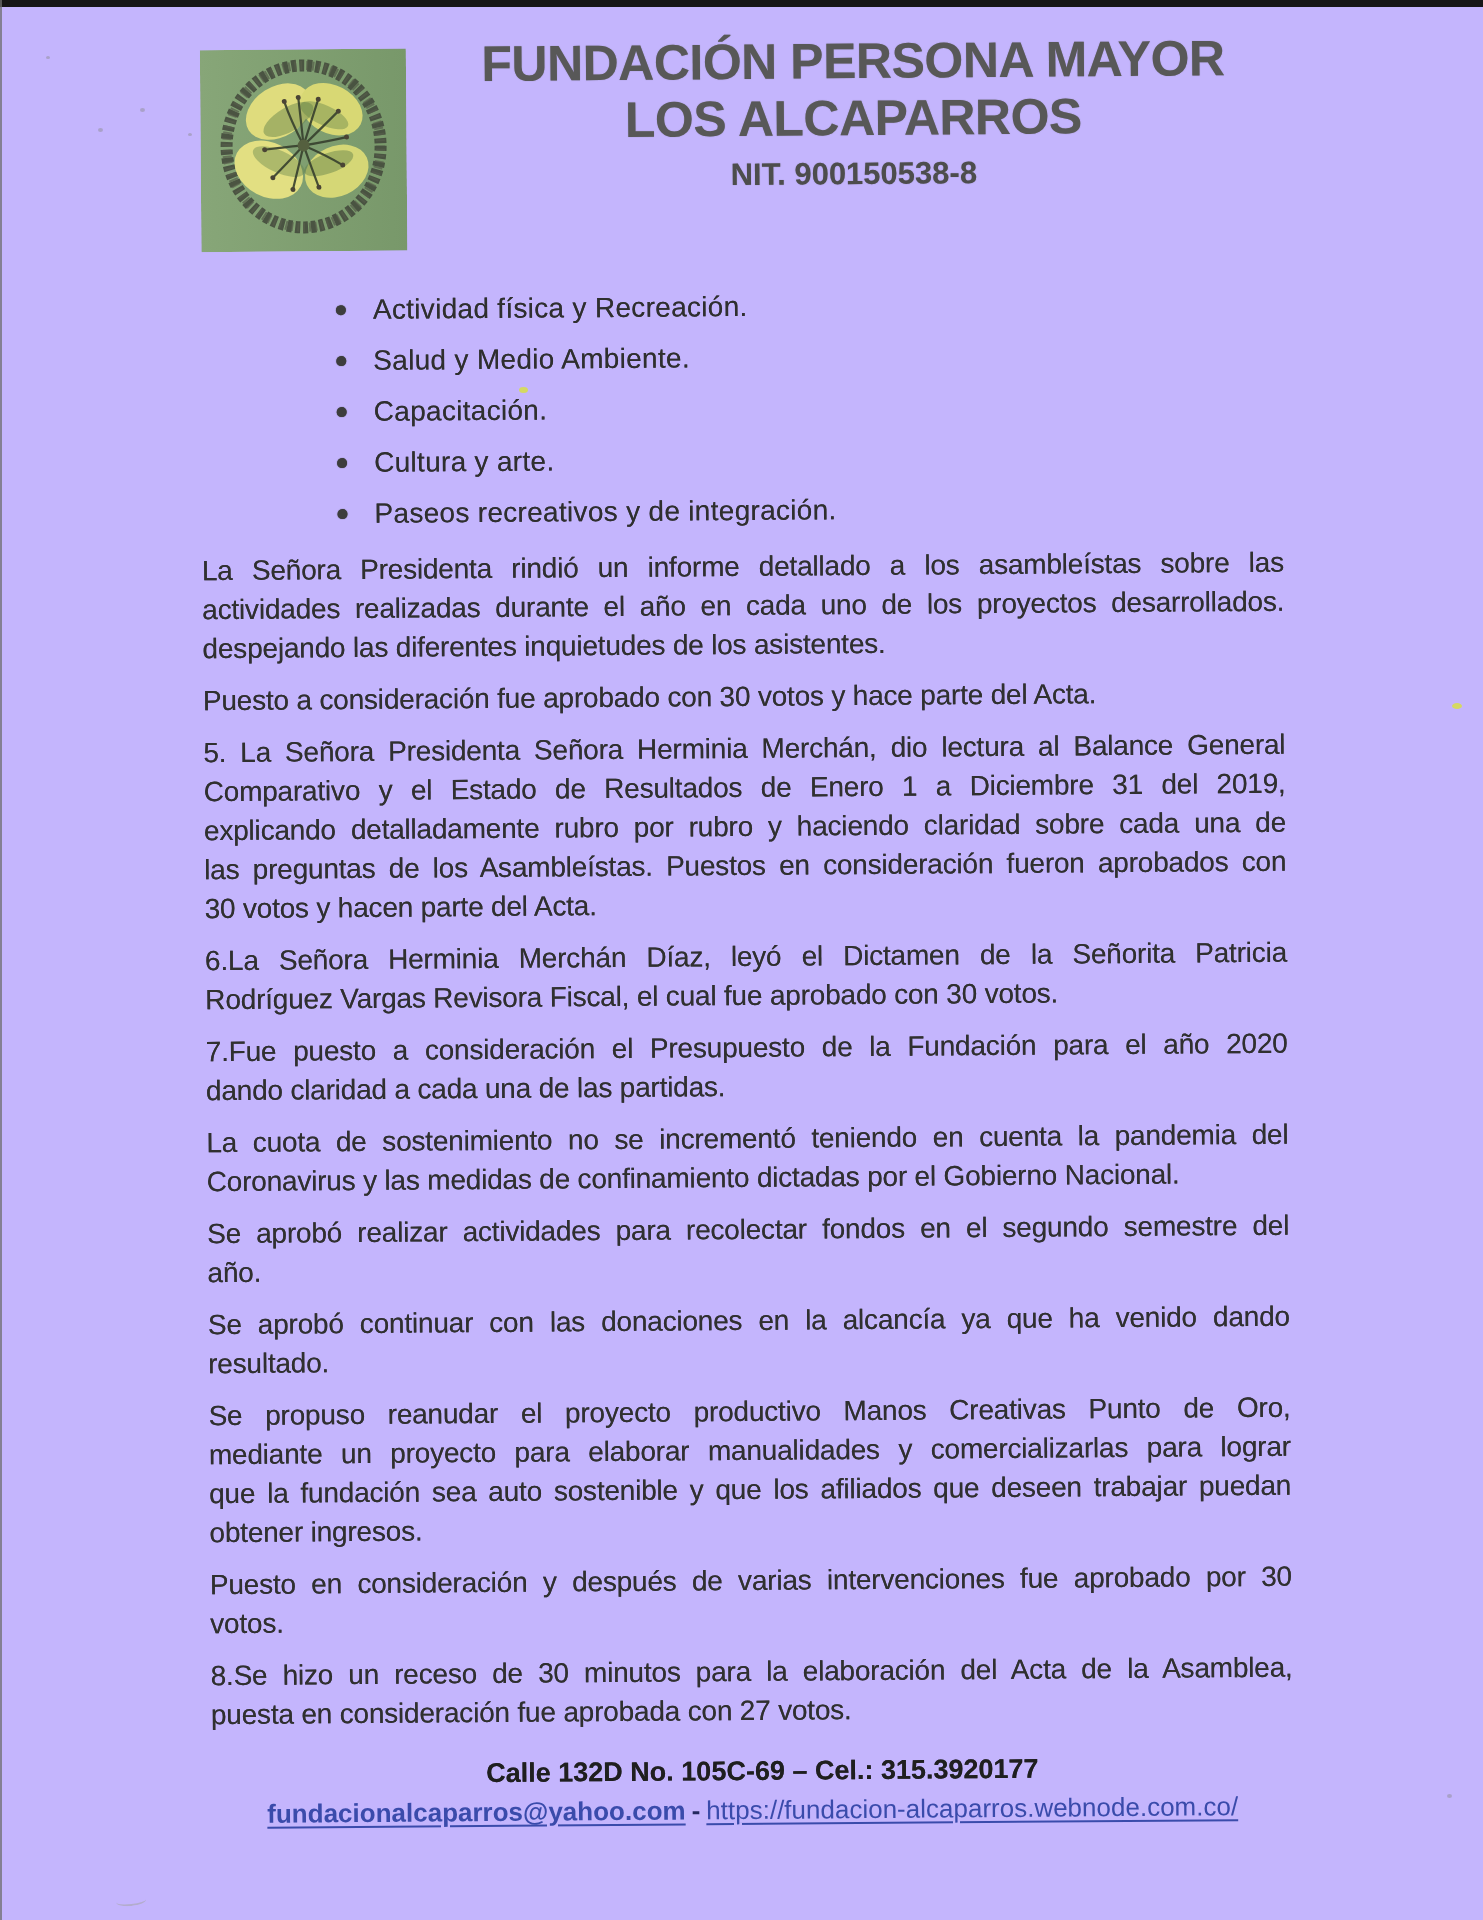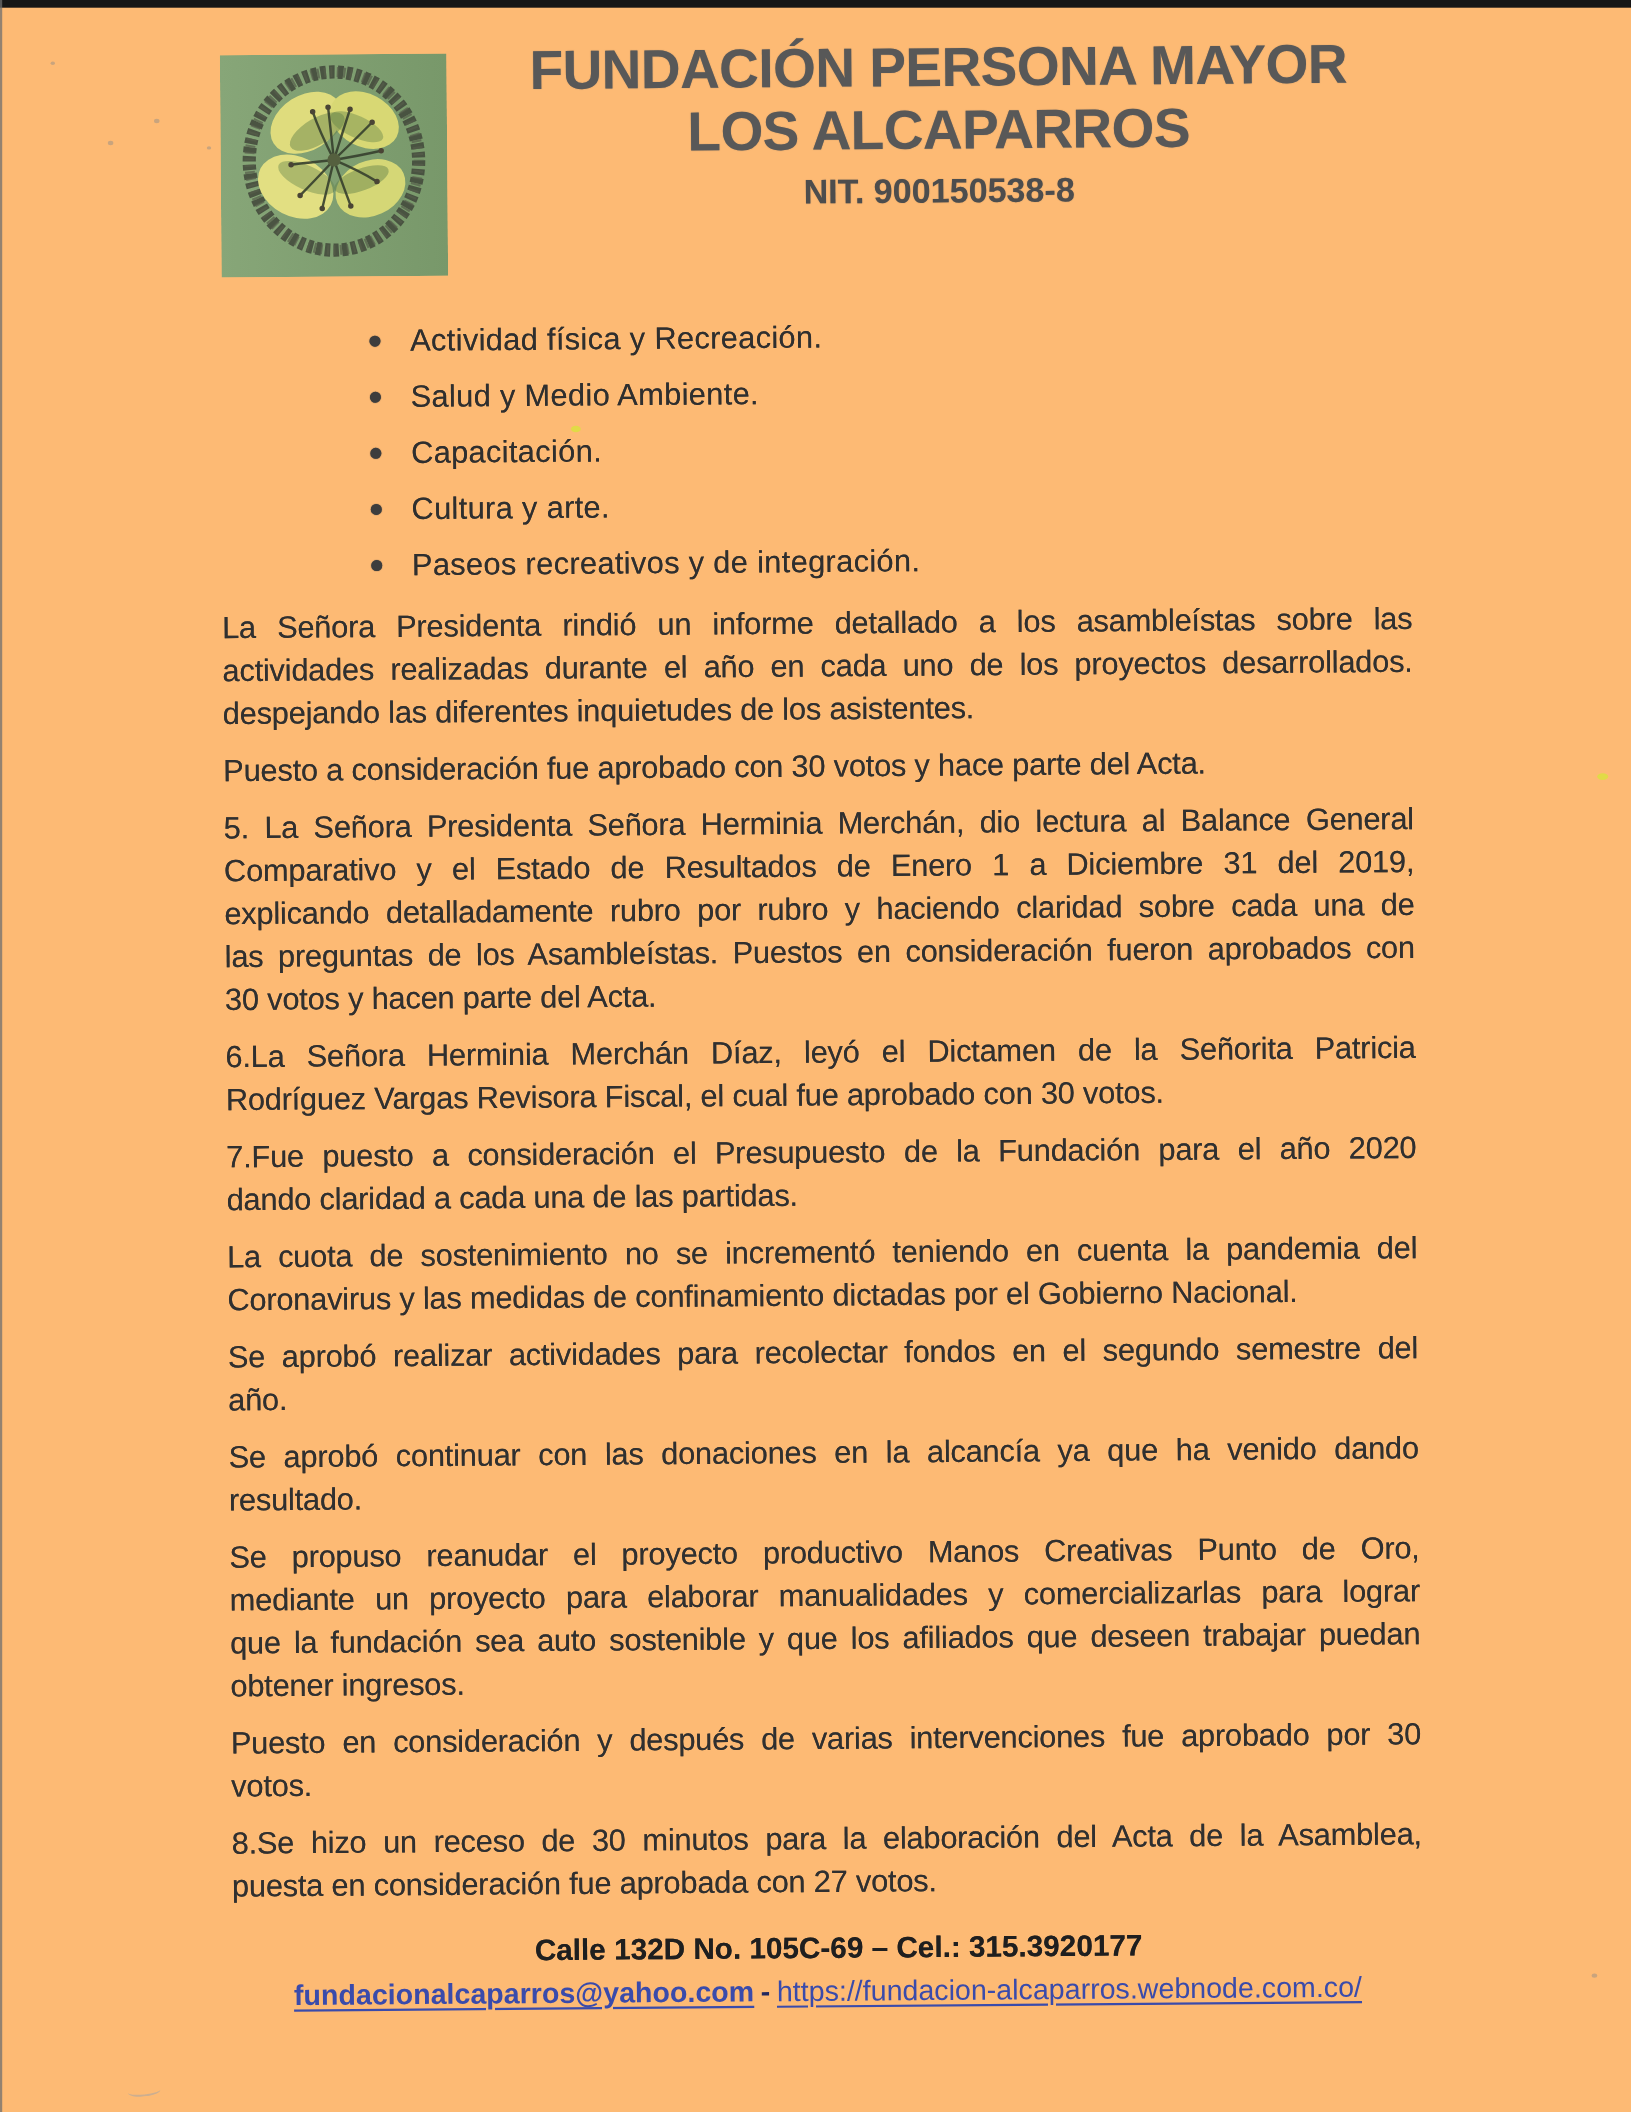--- a/index.html
+++ b/index.html
@@ -1,17 +1,17 @@
 <!DOCTYPE html>
 <html><head>
 <meta charset="utf-8">
 <style>
   html,body{margin:0;padding:0;background:#ffffff;}
   .page{
-    position:relative;width:1483px;height:1920px;background:#fdba74;
+    position:relative;width:1483px;height:1920px;background:#c4b5fd;
     overflow:hidden;font-family:"Liberation Sans",sans-serif;
   }
   
   .scan-top{position:absolute;left:0;top:0;width:1483px;height:7px;background:#161616;}
   .scan-left{position:absolute;left:0;top:0;width:2px;height:1920px;background:#6f6f6f;opacity:.75;}
   .speck{position:absolute;border-radius:50%;background:#8a8a8a;opacity:.45;}
   .speck.yellow{background:#d9e23c;opacity:.8;}
   .squiggle{position:absolute;width:30px;height:8px;border-bottom:2px solid #a6a6a6;
     border-radius:50%;opacity:.55;transform:rotate(-6deg);}
   .content{position:absolute;inset:0;transform:rotate(-0.45deg);transform-origin:50% 50%;}

